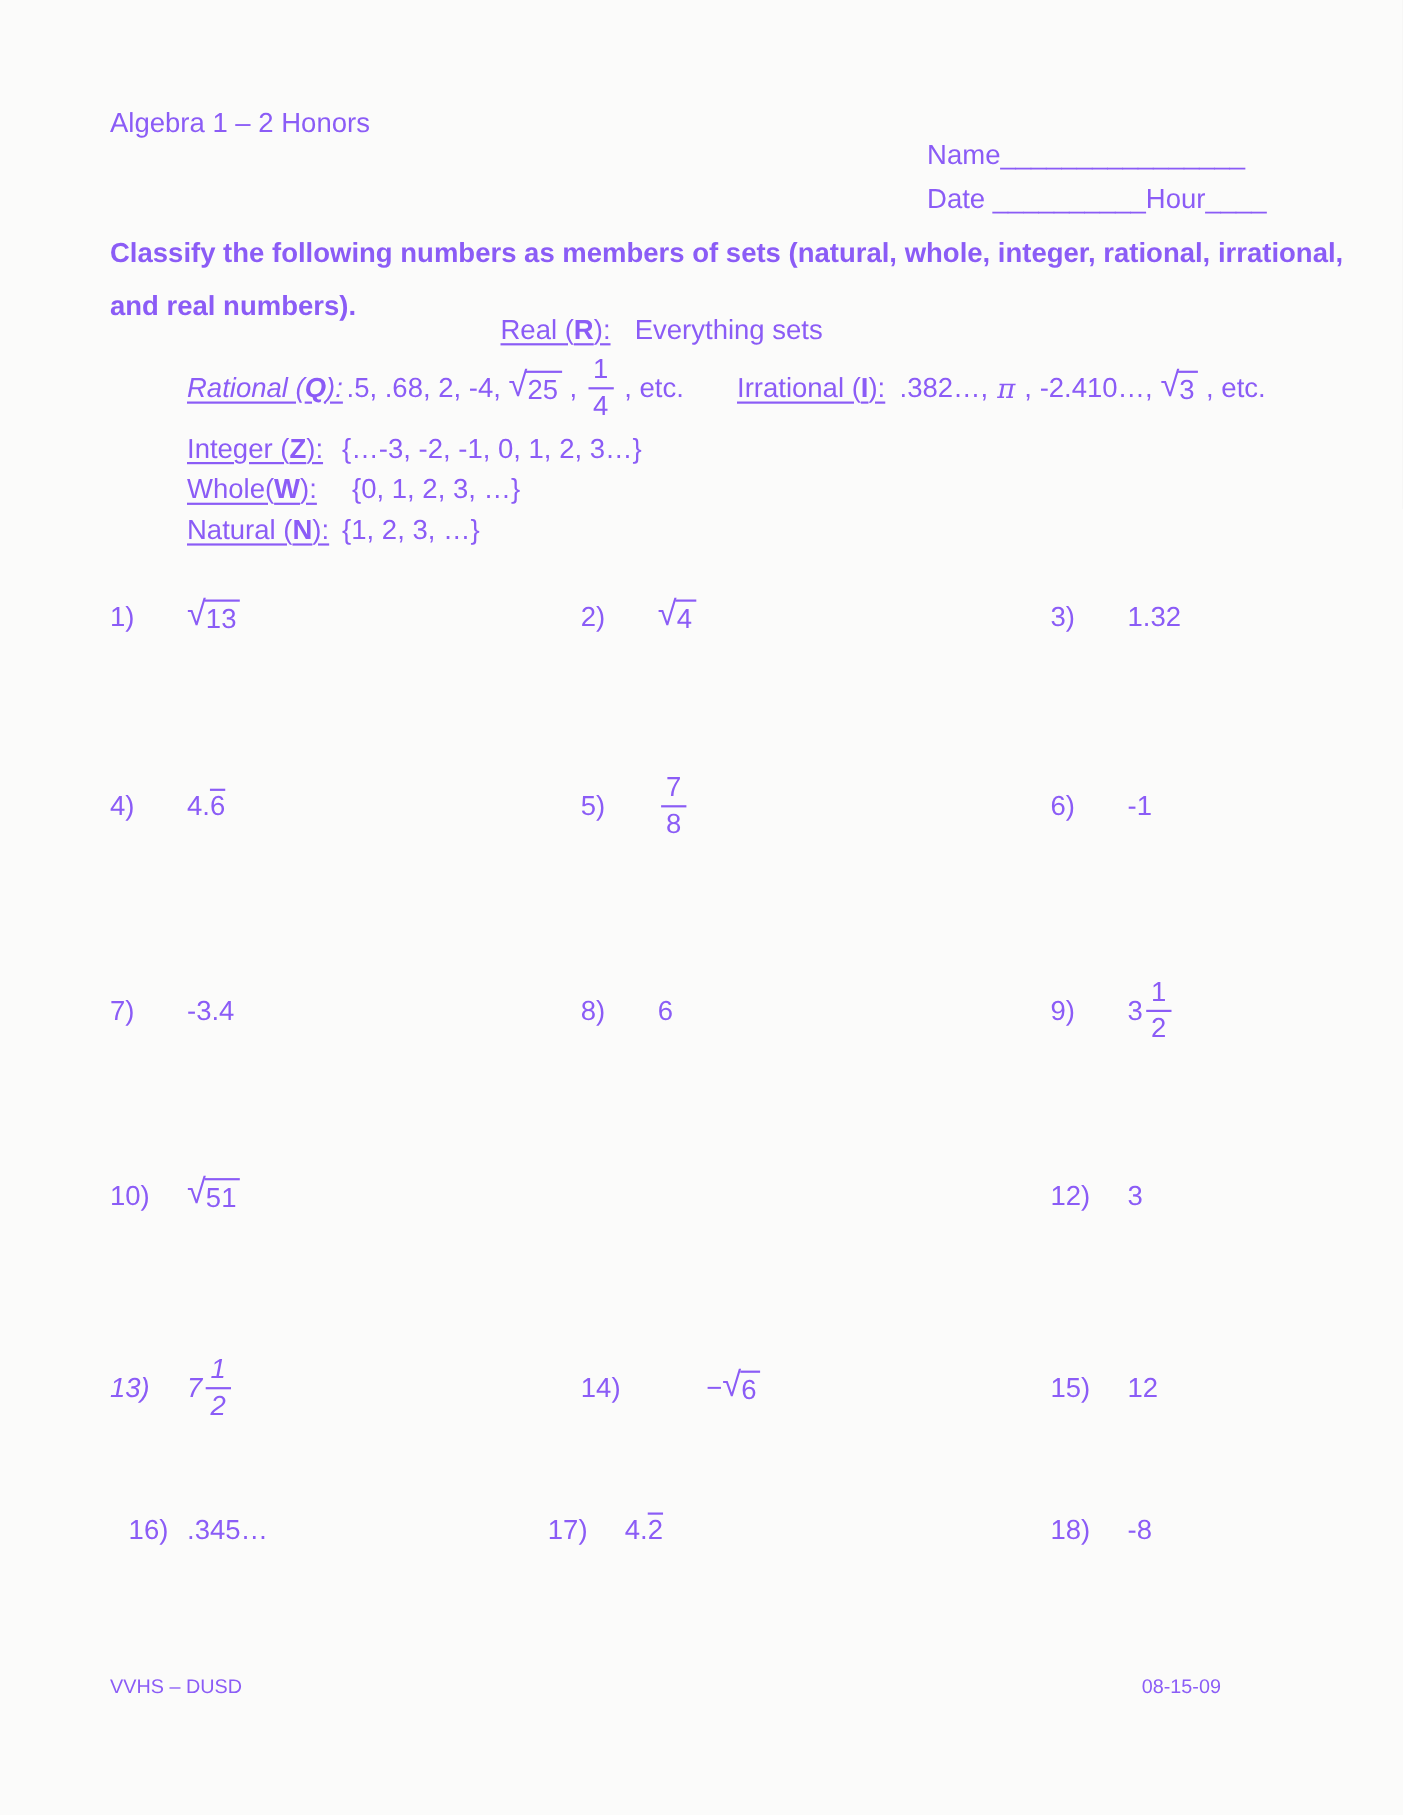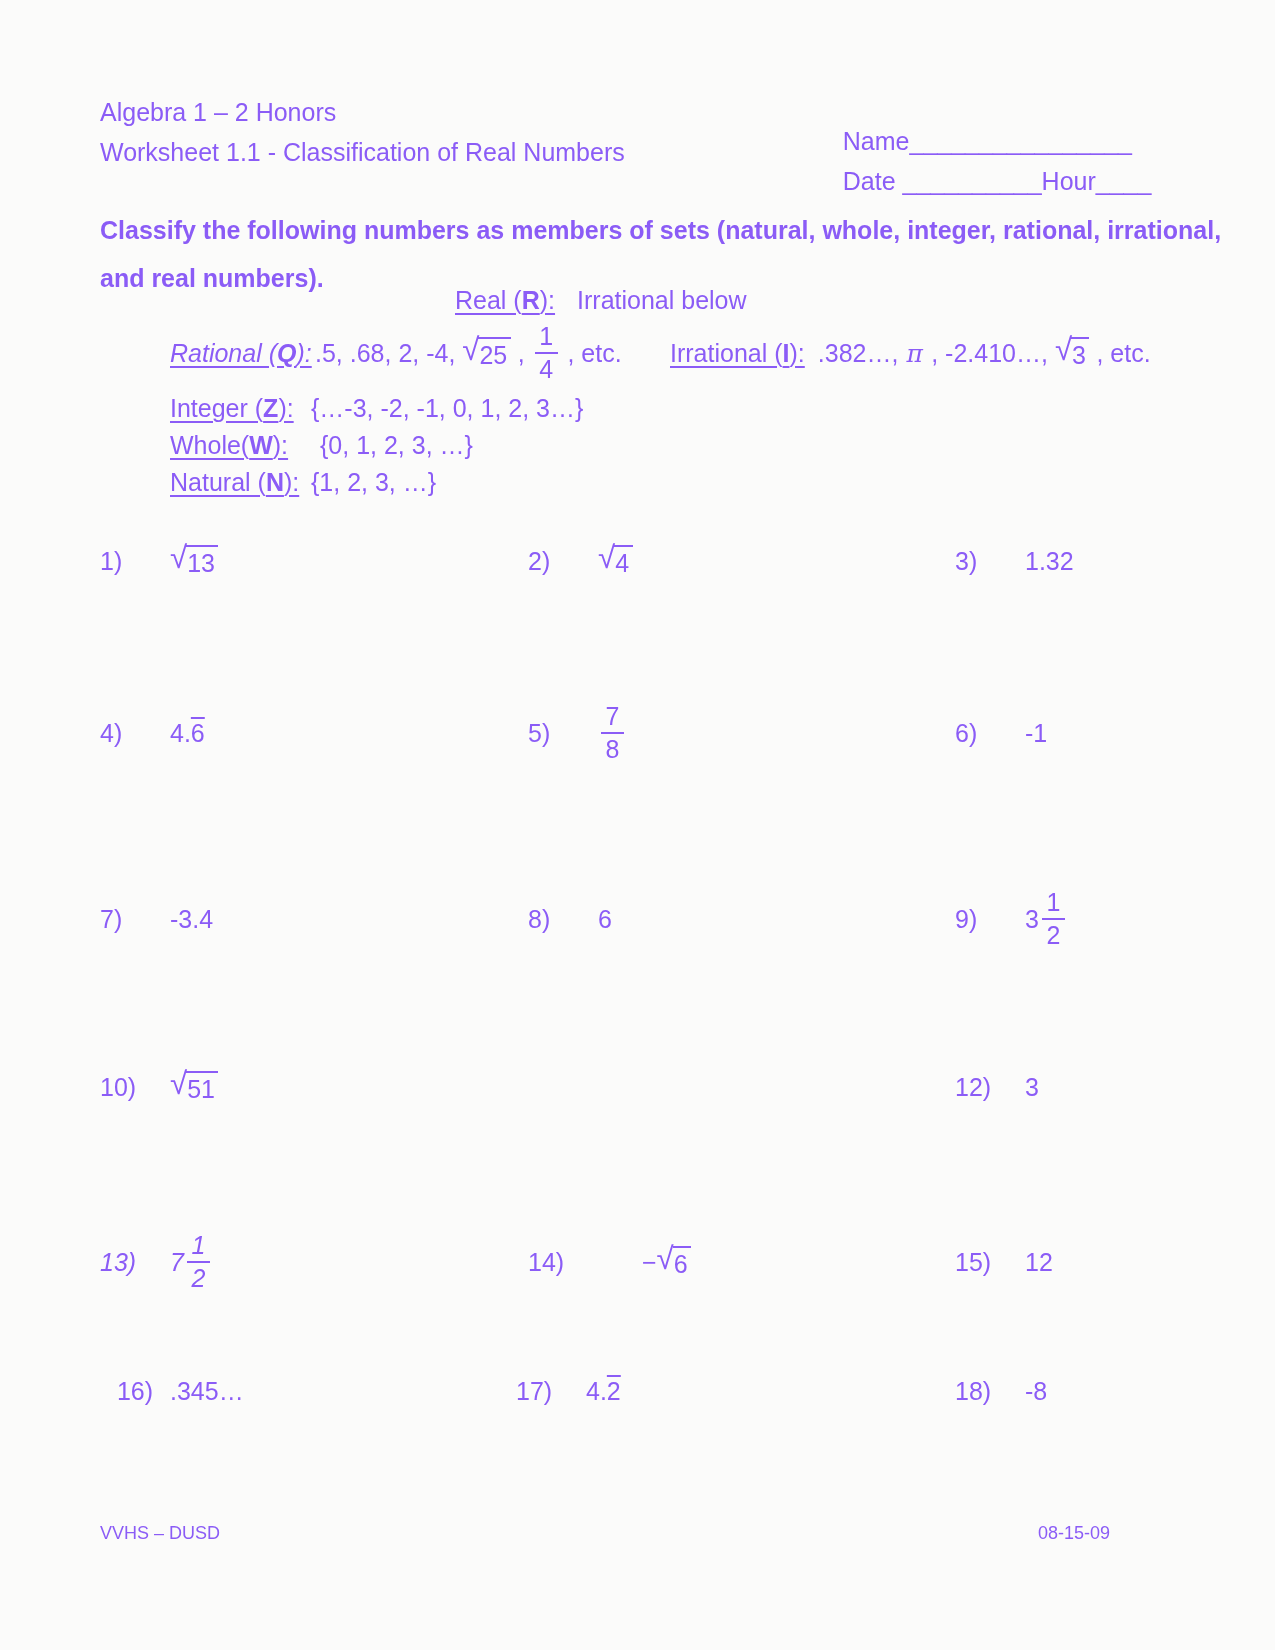--- a/index.html
+++ b/index.html
@@ -50,37 +50,36 @@
   .prob-row { position: absolute; left: 0; width: 100%; height: 80px; }
   .prob-cell { position: absolute; top: 0; height: 100%; display: flex; align-items: center; }
   .footer-text { font-size: 18px; }
 </style>
 </head>
 <body>
 
 <div class="page">
 
   <div class="abs" style="left:100px; top:98px;">Algebra 1 – 2 Honors</div>
-  <div class="abs" style="left:100px; top:138px;">Worksheet 1.1 - Classification of Real Numbers</div>
 
   <div class="abs" style="left:815px; top:138px; white-space:pre;">
     <span>Date </span><span>__________</span><span>Hour</span><span>____</span>
   </div>
   <div class="abs" style="left:815px; top:98px; white-space:pre;">
     <span>Name</span><span>________________</span>
   </div>
 
   <div class="abs instructions" style="left:100px; top:206px;">
     <div>Classify the following numbers as members of sets (natural, whole, integer, rational, irrational,</div>
     <div>and real numbers).</div>
   </div>
 
   <div class="abs def-row" style="left:455px; top:286px;">
     <span class="u def-label"><span>Real (</span><span class="b">R</span><span>):</span></span>
-    <span class="def-value" style="margin-left:22px;">Irrational below</span>
+    <span class="def-value" style="margin-left:22px;">Everything sets</span>
   </div>
 
   <div class="abs def-row" style="left:170px; top:322px; height:62px;">
     <span class="u def-label" style="width:145px;font-style:italic;"><span>Rational (</span><span class="b">Q</span><span>):</span></span>
     <span class="mathline">
         <span class="txt">.5, .68, 2, -4, </span>
         <span class="sqrt">
           <span class="rad">√</span>
           <span class="rcd">25</span>
         </span>
@@ -242,21 +241,21 @@
           </span>
         </div>
       </div>
       <div class="prob-row" style="top: 1351px;">
         <div class="prob-cell" style="left: 100px; text-align: center;">
           <span class="num-label">16)</span>
           <span class="mathline">
             <span class="txt">.345…</span>
           </span>
         </div>
-        <div class="prob-cell" style="left: 516px;">
+        <div class="prob-cell" style="left: 498px;">
           <span class="num-label">17)</span>
           <span class="mathline">
             <span class="txt">4.</span>
             <span class="over">2</span>
           </span>
         </div>
         <div class="prob-cell" style="left: 955px;">
           <span class="num-label">18)</span>
           <span class="mathline">
             <span class="txt">-8</span>

